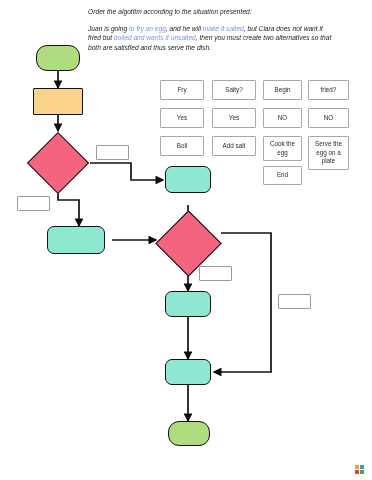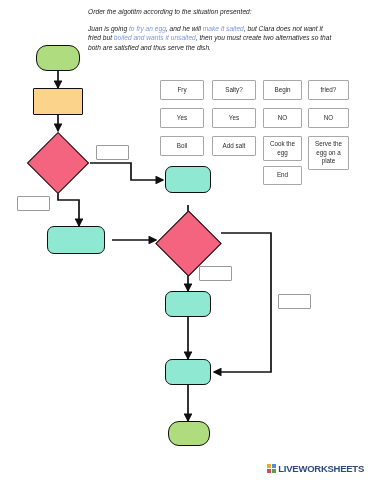--- a/index.html
+++ b/index.html
@@ -226,16 +226,15 @@
   </div>
 
   
   <div id="footer">
     <span class="logo-grid">
       <i class="lg1"></i>
         <i class="lg2"></i>
         <i class="lg3"></i>
         <i class="lg4"></i>
     </span>
-    <span class="logo-text">LIVEWORKSHEETS</span>
   </div>
 
 </div>
 
 </body></html>

